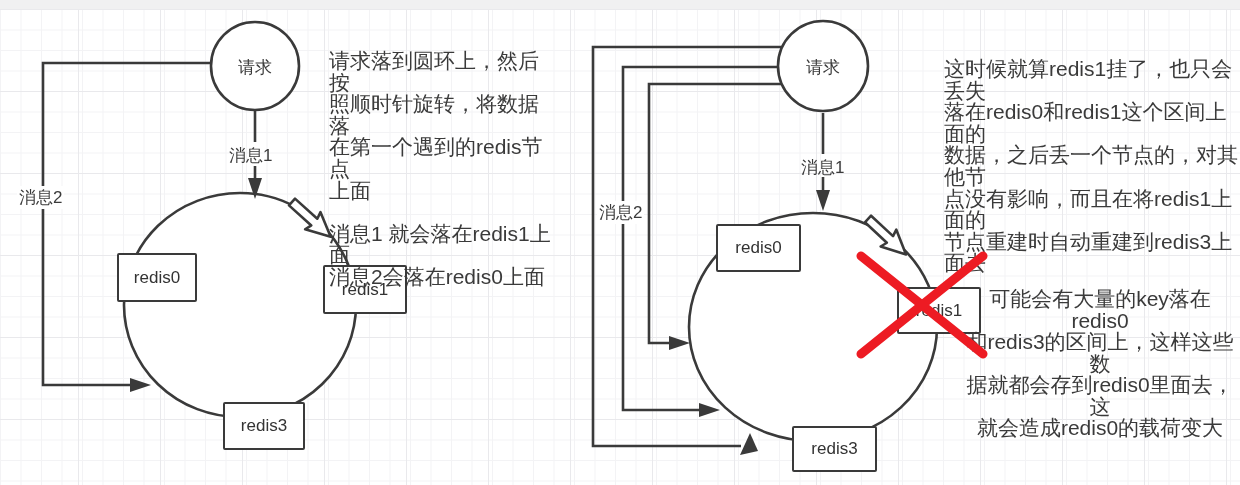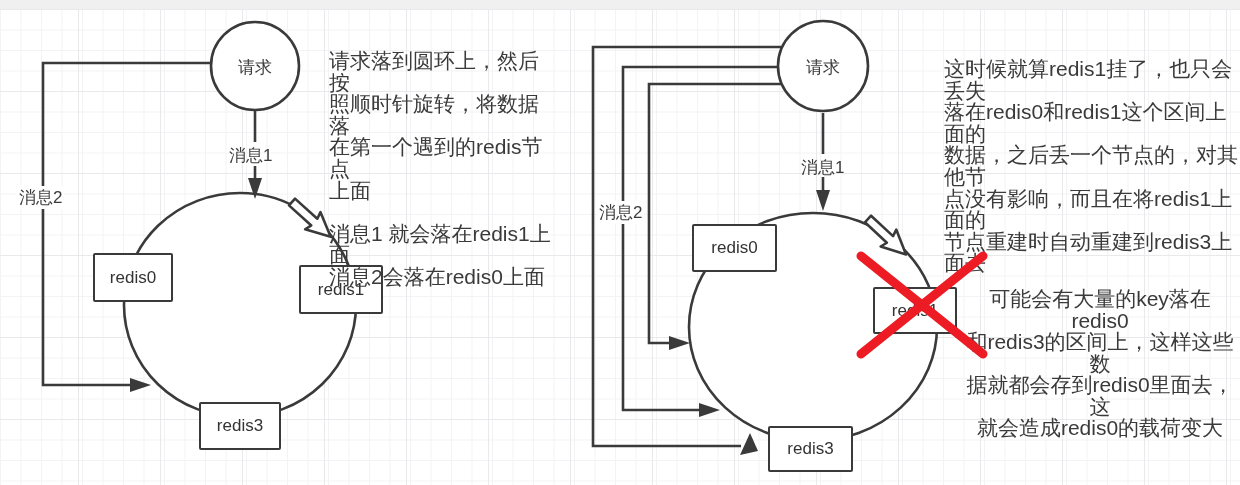--- a/index.html
+++ b/index.html
@@ -24,21 +24,21 @@
   }
   .layer { position:absolute; left:0; top:0; z-index:1; }
   .layer.above { z-index:3; pointer-events:none; }
   .stroke { stroke:#3a3a3a; stroke-width:2.6; fill:none; }
   .whitefill { fill:#ffffff; }
   .arrowhead { fill:#3a3a3a; stroke:none; }
   .node {
     position:absolute; z-index:2;
     background:#ffffff; border:2.5px solid #3a3a3a; border-radius:2px;
     display:flex; align-items:center; justify-content:center;
-    font-size:17px; color:#333333;
+    font-size:17px; color:#333333;margin-left:24px;
   }
   .label {
     position:absolute; z-index:2;
     font-size:17px; color:#3a3a3a; white-space:nowrap;
   }
   .label.on-line { background:#ffffff; padding:0 2px; }
   .request-label {
     position:absolute; z-index:2; width:84px; text-align:center;
     font-size:17px; color:#3a3a3a;
   }

